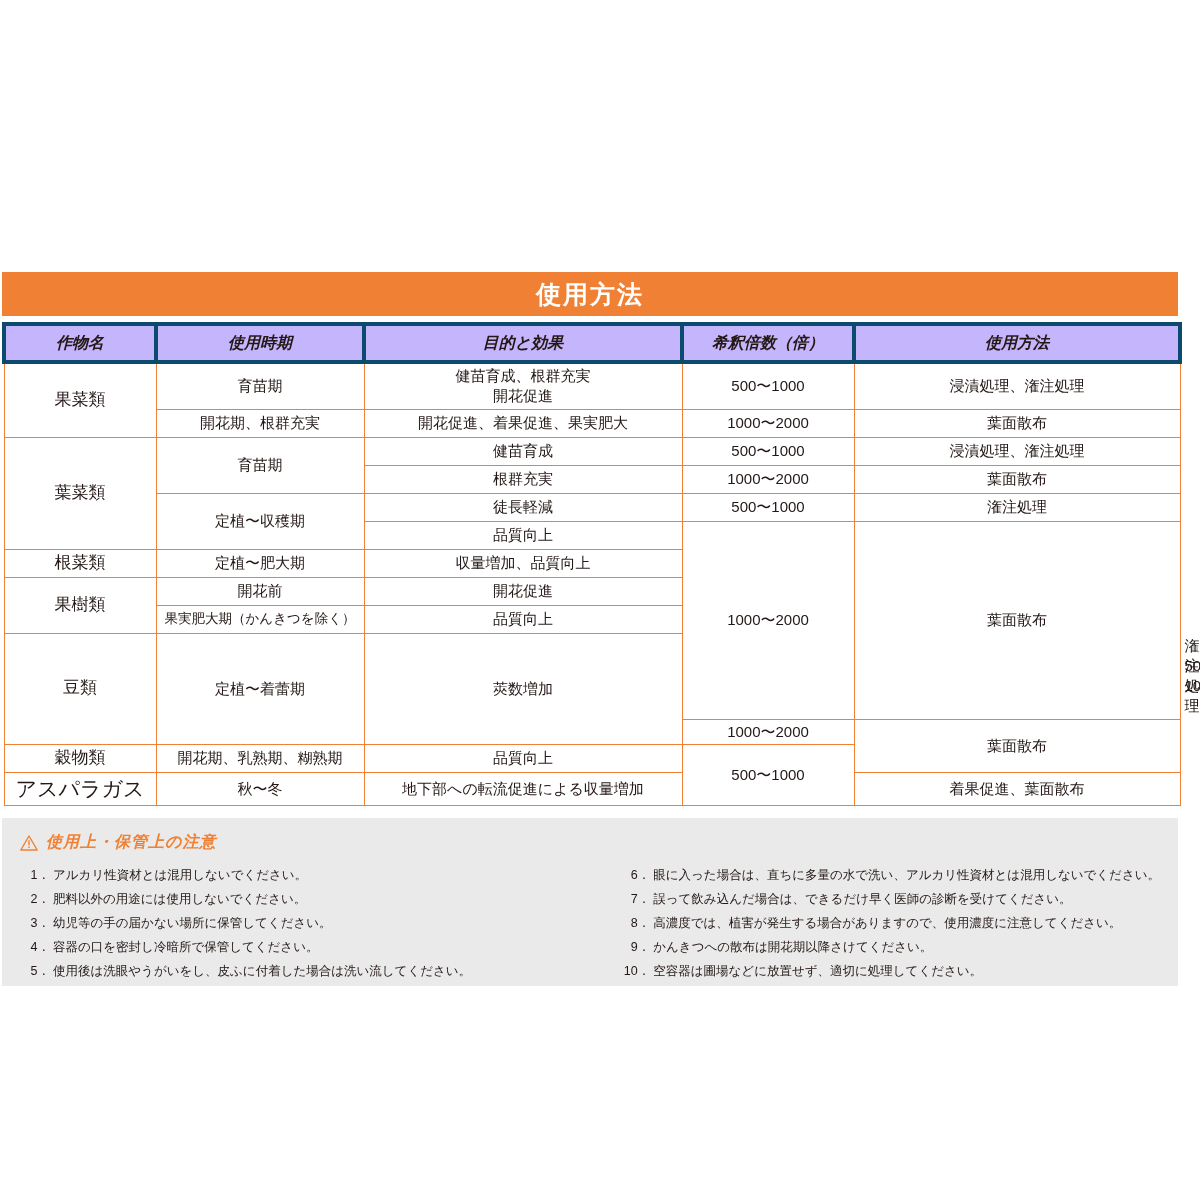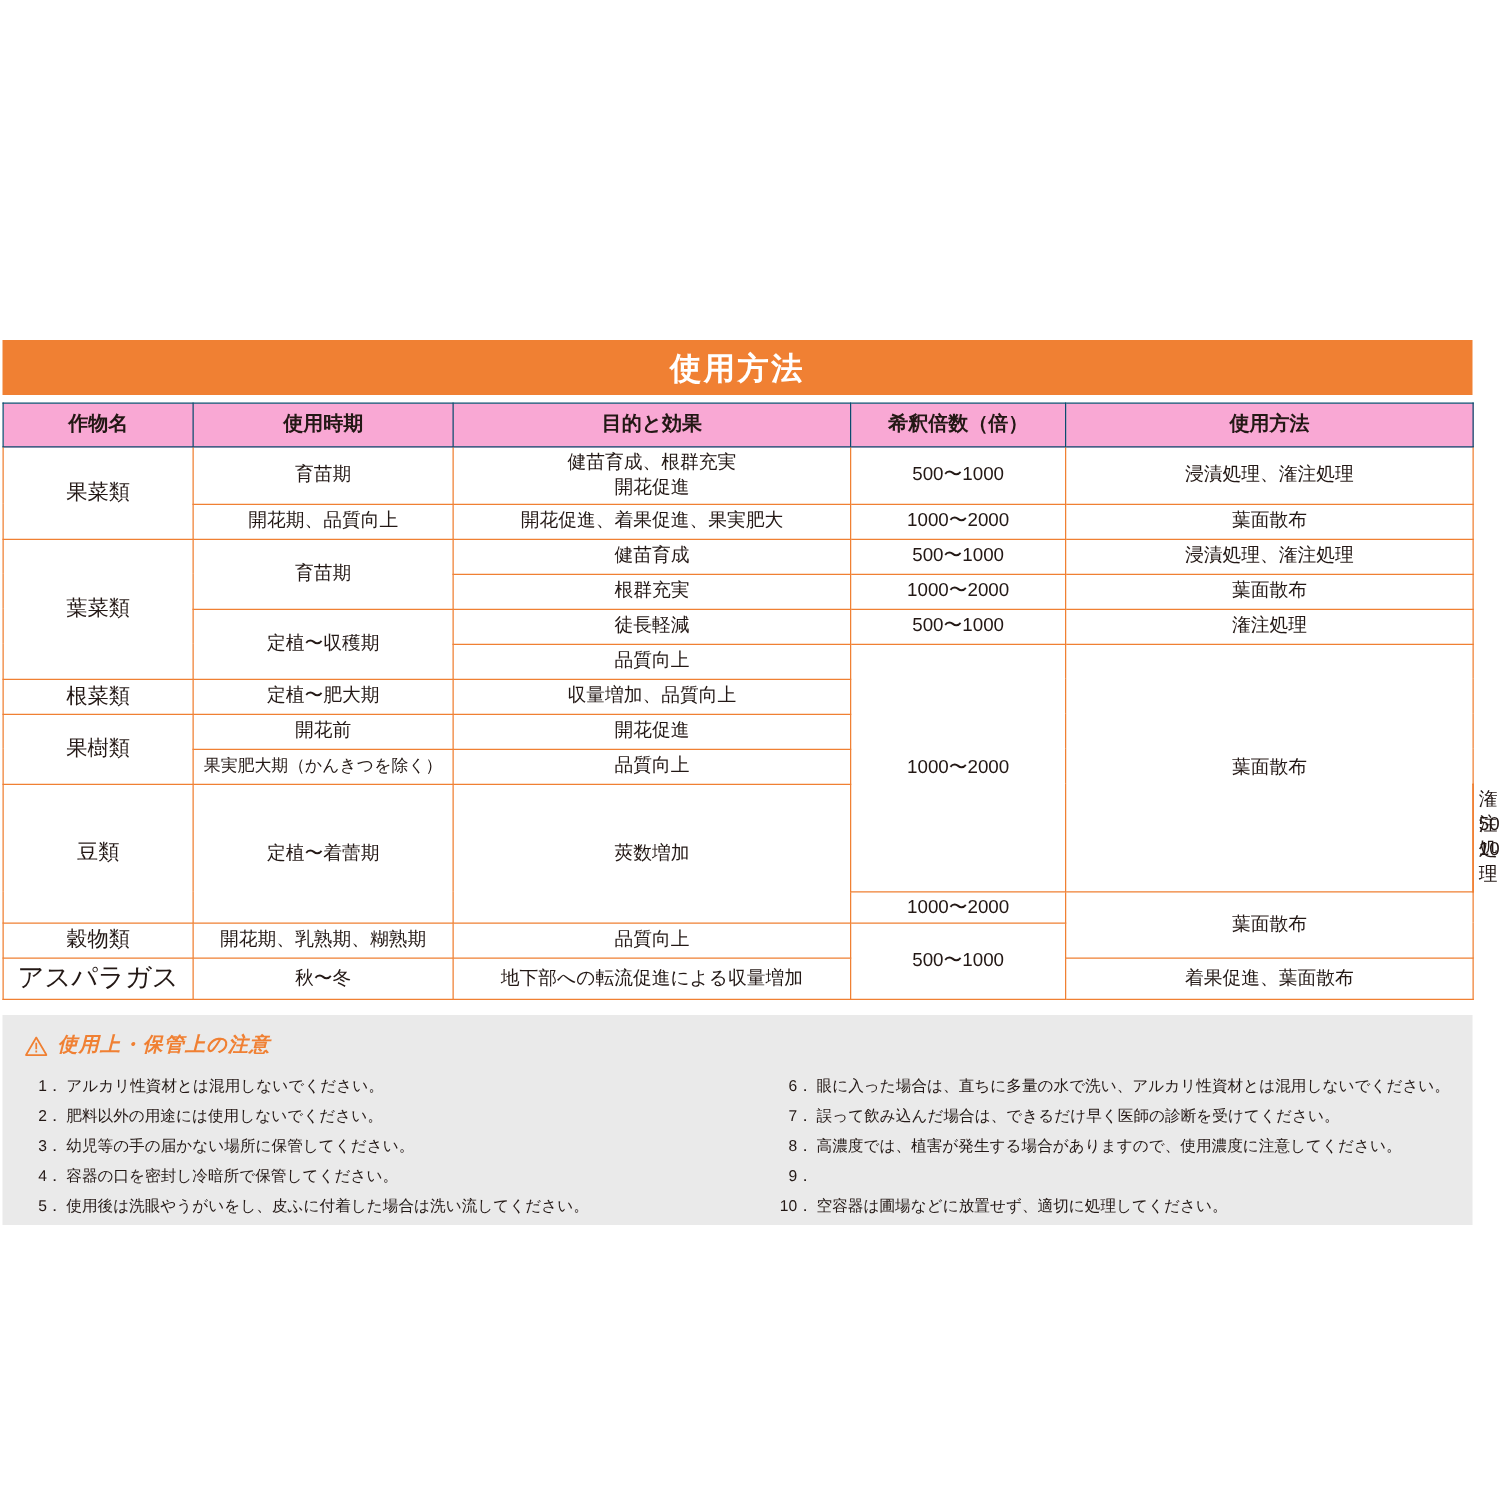--- a/index.html
+++ b/index.html
@@ -48,25 +48,26 @@
   table.usage td, table.usage th {
     border: 1px solid #F08033;
     text-align: center;
     vertical-align: middle;
     padding: 2px 4px;
     font-weight: normal;
     color: #231815;
     line-height: 1.35;
   }
   table.usage thead th {
-    background: #f9a8d4;
+    background: #c4b5fd;
     height: 30px;
     font-size: 16px;
     font-weight: bold;
-    border: 1px solid #0c4a6e;
+    border: 4px solid #0c4a6e;
+    font-style: italic;
   }
   td.crop {
     font-weight: bold;
     font-size: 17px;
   }
   td.crop.small {
     font-size: 21px;
   }
   .row-h { height: 28px; }
 
@@ -156,21 +157,21 @@
     <tbody>
 
       <tr class="row-h">
         <td class="crop" rowspan="2">果菜類</td>
         <td rowspan="1">育苗期</td>
         <td rowspan="1">健苗育成、根群充実<br>開花促進</td>
         <td>500〜1000</td>
         <td>浸漬処理、潅注処理</td>
       </tr>
       <tr class="row-h">
-        <td>開花期、品質向上</td>
+        <td>開花期、根群充実</td>
         <td>開花促進、着果促進、果実肥大</td>
         <td>1000〜2000</td>
         <td>葉面散布</td>
       </tr>
 
       <tr class="row-h">
         <td class="crop" rowspan="4">葉菜類</td>
         <td rowspan="2">育苗期</td>
         <td>健苗育成</td>
         <td>500〜1000</td>
@@ -279,20 +280,21 @@
         <div class="note-item">
           <span class="note-num">7．</span>
           <span>誤って飲み込んだ場合は、できるだけ早く医師の診断を受けてください。</span>
         </div>
         <div class="note-item">
           <span class="note-num">8．</span>
           <span>高濃度では、植害が発生する場合がありますので、使用濃度に注意してください。</span>
         </div>
         <div class="note-item">
           <span class="note-num">9．</span>
+          <span>かんきつへの散布は開花期以降さけてください。</span>
         </div>
         <div class="note-item">
           <span class="note-num">10．</span>
           <span>空容器は圃場などに放置せず、適切に処理してください。</span>
         </div>
       </div>
     </div>
   </div>
 
 </div>

